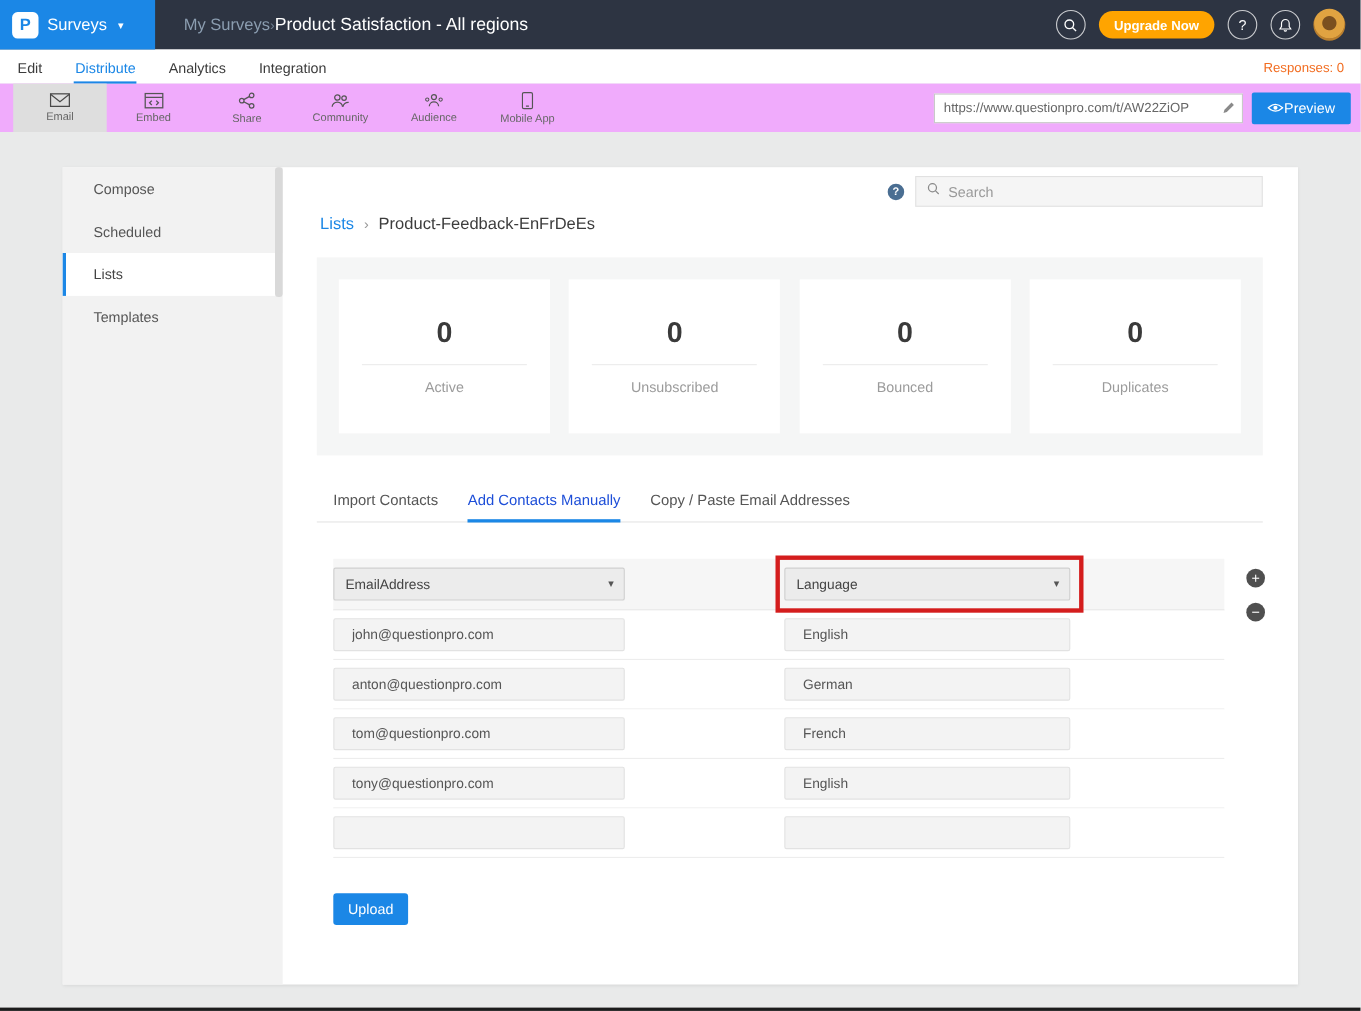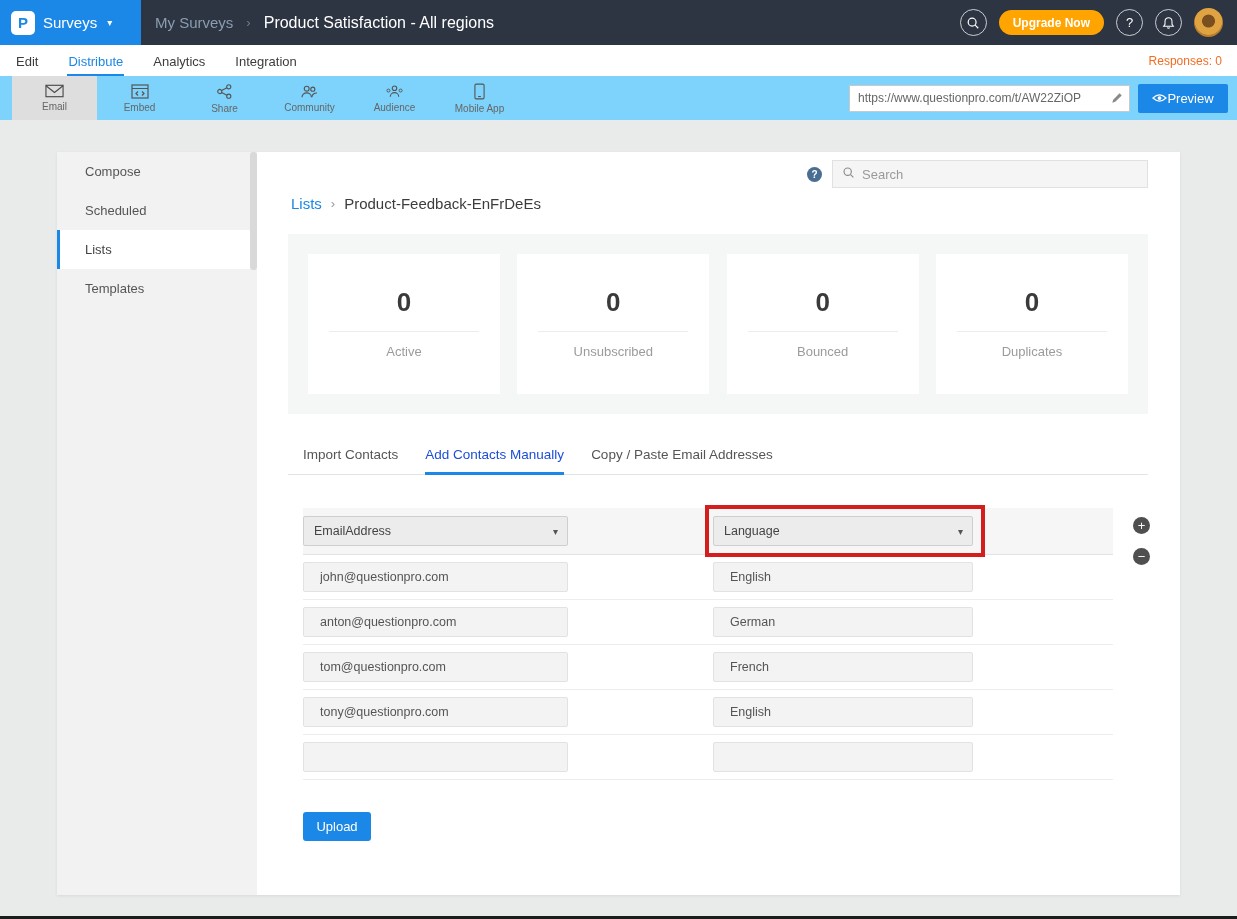--- a/index.html
+++ b/index.html
@@ -8,37 +8,37 @@
     --accent:#1b87e6; --topbar:#2d3442; --upgrade:#ffa400; --responses:#f26d21; --highlight:#d41d1d;
   }
   .page { position:relative; width:1237px; height:919px; }
 
   
   .topbar { height:45px; background:var(--topbar); display:flex; align-items:center; }
   .brand { width:141px; height:45px; background:var(--accent); display:flex; align-items:center; padding:0 11px; gap:8px; cursor:pointer; }
   .logo { width:24px; height:24px; background:#fff; border-radius:5px; color:var(--accent); font-weight:bold; font-size:15px; display:flex; align-items:center; justify-content:center; }
   .brand-label { color:#fff; font-size:15px; }
   .brand-caret { color:#fff; font-size:10px; margin-left:2px; }
-  .tb-breadcrumb { margin-left:14px; display:flex; align-items:center; gap:13px; }
+  .tb-breadcrumb { margin-left:26px; display:flex; align-items:center; gap:0; }
   .crumb-parent { color:#8b9db0; font-size:15px; cursor:pointer; }
   .crumb-sep { color:#6d7d8e; font-size:13px; }
   .crumb-current { color:#ffffff; font-size:16px; }
   .tb-right { margin-left:auto; display:flex; align-items:center; gap:12px; padding-right:14px; }
   .circle-icon { width:27px; height:27px; border:1px solid rgba(255,255,255,.75); border-radius:50%; display:flex; align-items:center; justify-content:center; color:#fff; font-size:13px; cursor:pointer; }
   .upgrade-btn { height:25px; padding:0 14px; background:var(--upgrade); border:none; border-radius:13px; color:#fff; font-size:12px; font-weight:bold; cursor:pointer; font-family:inherit; }
   .avatar { width:29px; height:29px; border-radius:50%; background:radial-gradient(circle at 50% 45%, #7a4f1f 0 28%, #e0a341 32% 62%, #b97f2e 65%); cursor:pointer; }
 
   
   .navbar { height:31px; background:#fff; display:flex; align-items:flex-end; padding:0 15px; gap:28px; }
   .nav-tab { font-size:13px; color:#3c3c3c; padding:7px 1px 5px; cursor:pointer; border-bottom:2px solid transparent; }
   .nav-tab.active { color:var(--accent); border-bottom-color:var(--accent); }
   .responses { margin-left:auto; font-size:12px; color:var(--responses); padding-bottom:8px; }
 
   
-  .toolbar { height:44px; background:#7dd3fc; display:flex; align-items:center; padding-left:12px; }
+  .toolbar { height:44px; background:#f0abfc; display:flex; align-items:center; padding-left:12px; }
   .tool-item { width:85px; height:44px; display:flex; flex-direction:column; align-items:center; justify-content:center; gap:3px; cursor:pointer; color:#555; }
   .tool-item.active { background:#dedede; }
   .tool-item svg { display:block; }
   .tool-label { font-size:10px; color:#666; white-space:nowrap; }
   .url-wrap { margin-left:auto; display:flex; align-items:center; gap:8px; padding-right:9px; }
   .url-box { width:281px; height:27px; background:#fff; border:1px solid #c9c9c9; display:flex; align-items:center; }
   .url-box input { flex:1; border:none; outline:none; background:transparent; font-size:12px; color:#666; padding:0 6px 0 8px; font-family:inherit; min-width:0; }
   .pencil { width:24px; height:100%; display:flex; align-items:center; justify-content:center; cursor:pointer; }
   .preview-btn { width:90px; height:29px; background:var(--accent); border:none; border-radius:2px; color:#fff; font-size:13px; display:flex; align-items:center; justify-content:center; cursor:pointer; font-family:inherit; }
 

